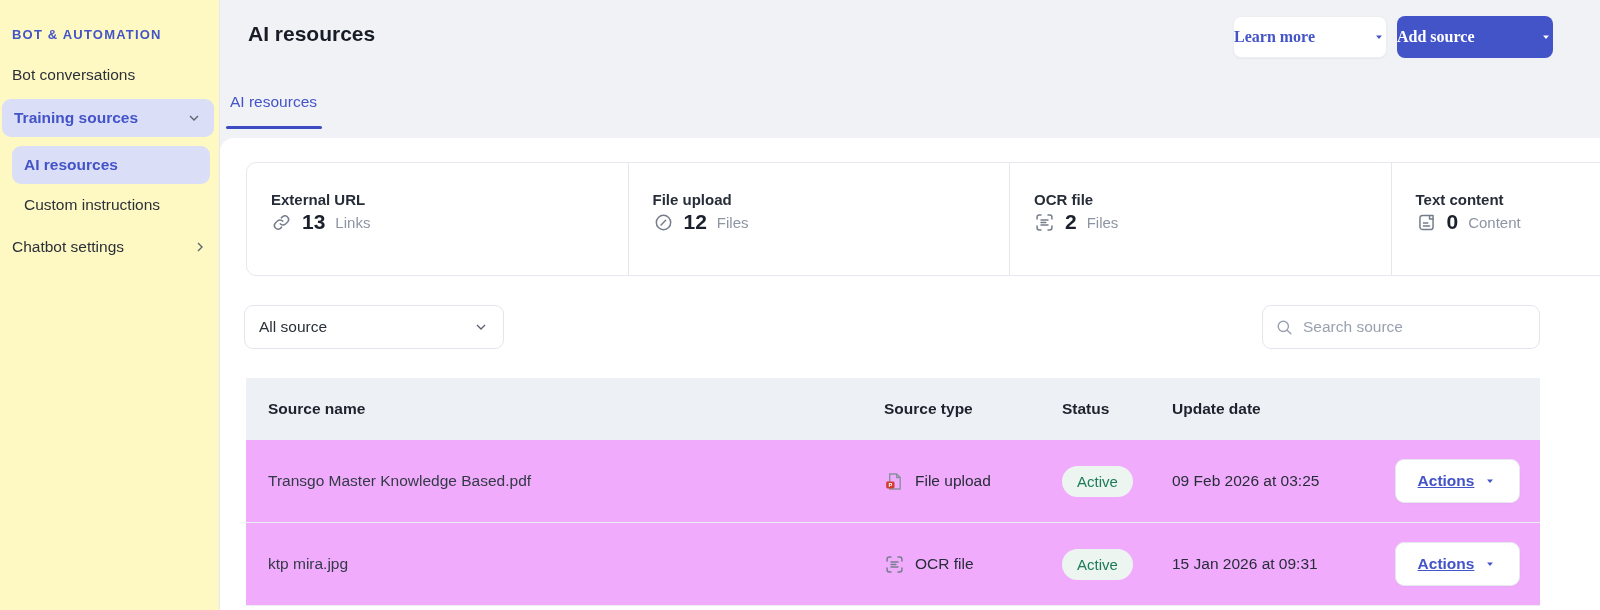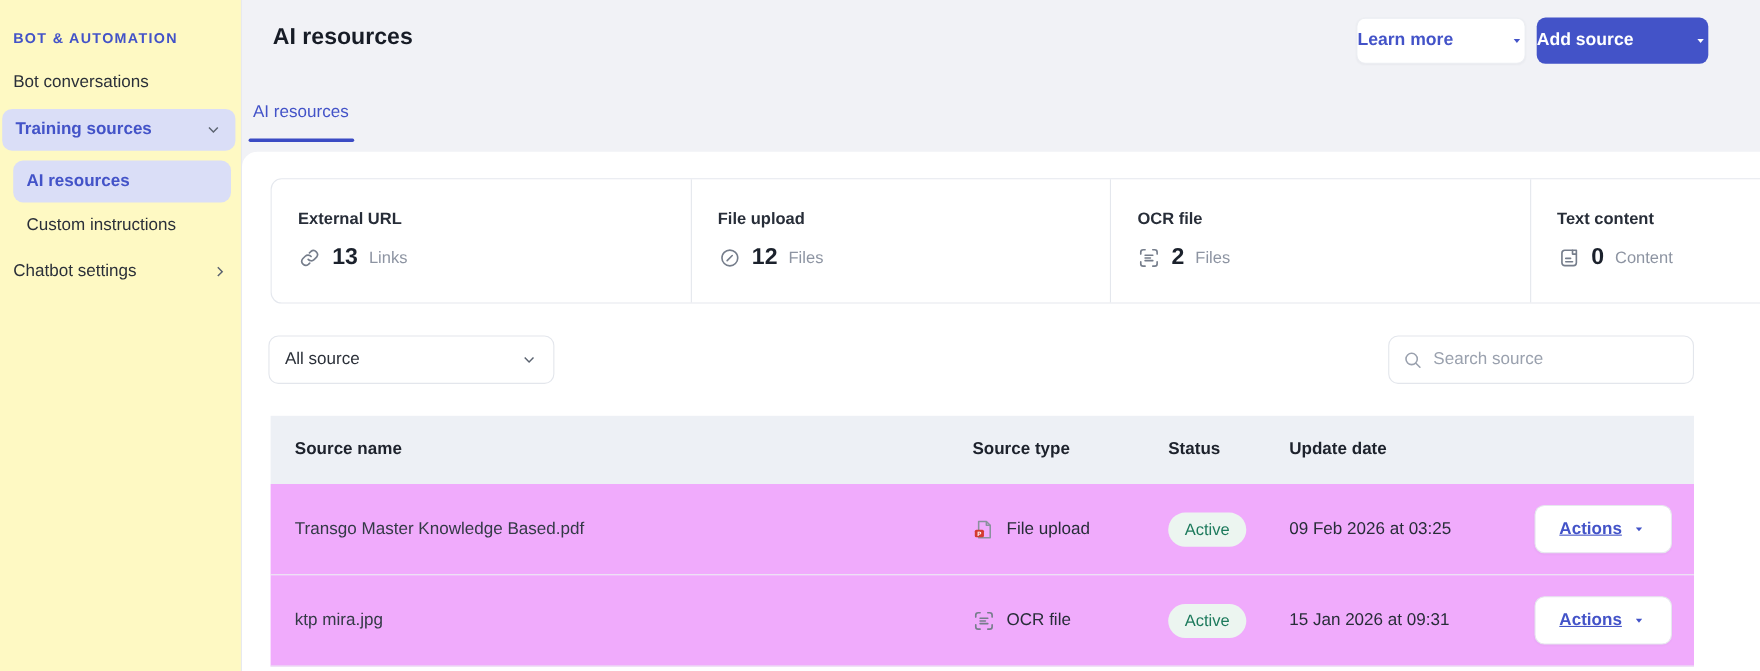--- a/index.html
+++ b/index.html
@@ -36,21 +36,21 @@
   }
   
   .page-title {
     position:absolute; left:248px; top:22px;
     font-size:21px; font-weight:bold; color:#171c26;
   }
   .hdr-btn {
     position:absolute; top:16px; height:42px; border-radius:8px;
     display:flex; align-items:center; justify-content:space-between; gap:9px;
     font-size:16px; font-weight:bold; cursor:pointer; border:none;
-    font-family:Liberation Sans, sans-serif;
+    font-family:Liberation Serif, serif;
   }
   .btn-learn {
     left:1233px; width:154px; background:#ffffff; color:#4353c8;
     border:1px solid #eceef2; box-shadow:0 1px 2px rgba(20,30,60,.04);
   }
   .btn-add { left:1397px; width:156px; background:#4353c8; color:#ffffff; }
   .caret { width:14px; height:14px; }
   .caret path { fill:currentColor; }
   
   .tab {
@@ -70,21 +70,21 @@
   .stats-card {
     position:absolute; left:26px; top:24px; width:1527px; height:114px;
     border:1px solid #e5e8ee; border-radius:10px; background:#fff;
     display:flex; align-items:stretch;
   }
   .stat {
     flex:1; padding:28px 0 0 24px; position:relative;
   }
   .stat + .stat { border-left:1px solid #e4e7ed; }
   .stat-label { font-size:15px; font-weight:bold; color:#272d38; }
-  .stat-valrow { display:flex; align-items:center; gap:10px; margin-top:14px; }
+  .stat-valrow { display:flex; align-items:center; gap:10px; margin-top:2px; }
   .stat-icon { width:21px; height:21px; stroke:#757d8b; stroke-width:1.7; fill:none;
     stroke-linecap:round; stroke-linejoin:round; }
   .stat-value { font-size:21px; font-weight:bold; color:#1b212c; }
   .stat-unit { font-size:15px; color:#8d94a2; }
   
   .select-box {
     position:absolute; left:24px; top:167px; width:260px; height:44px;
     border:1px solid #e3e6ec; border-radius:9px; background:#fff;
     display:flex; align-items:center; padding:0 14px; cursor:pointer;
   }

